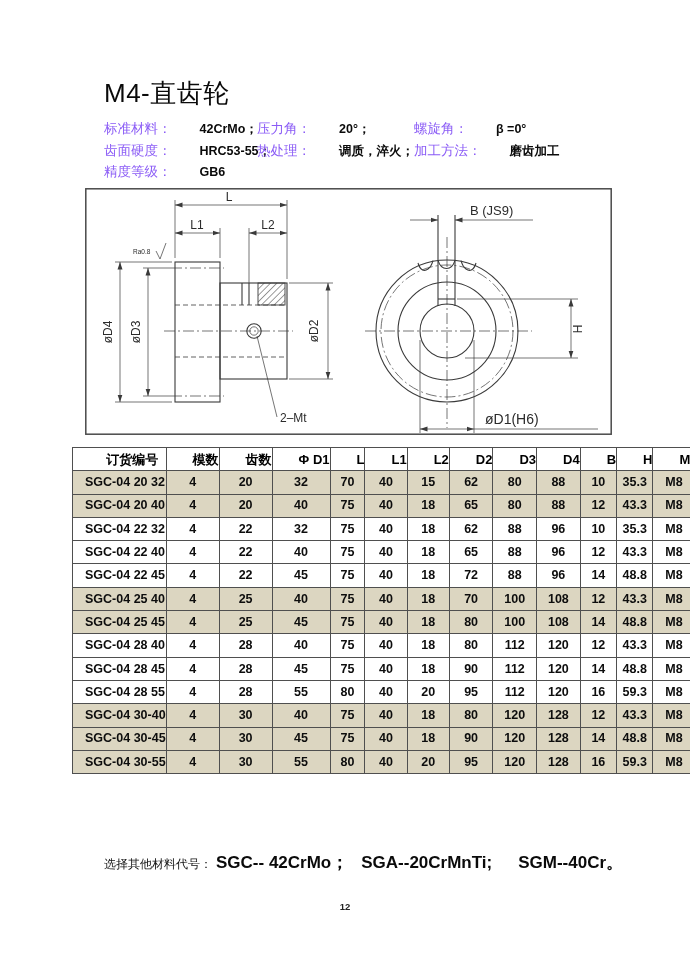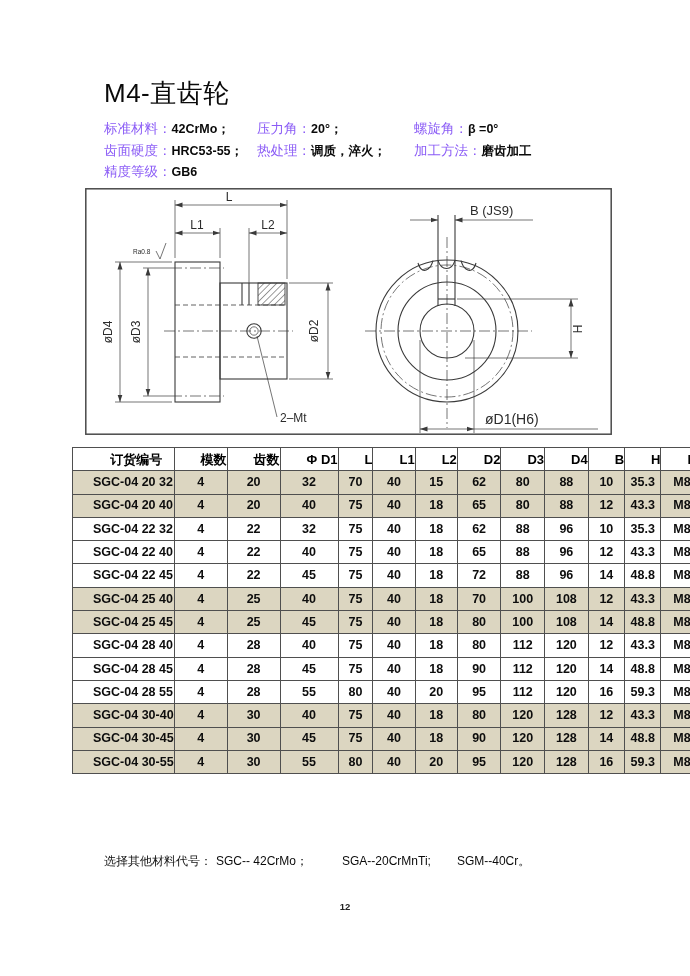--- a/index.html
+++ b/index.html
@@ -14,48 +14,48 @@
   #page-title{left:104px;top:76px;font-size:26px;font-weight:500;letter-spacing:.5px;color:#0a0a0a;}
 
   
   #specs{left:104px;top:119px;width:520px;}
   .spec-line{position:relative;height:21.5px;}
   .spec-item{position:absolute;top:0;white-space:nowrap;}
   .spec-item.c0{left:0;}
   .spec-item.c1{left:153px;}
   .spec-item.c2{left:310px;}
   .spec-label{font-family:"Liberation Serif",serif;font-size:13.5px;color:#8b5cf6;}
-  .spec-value{font-size:12.5px;font-weight:700;color:#0a0a0a;}
+  .spec-value{font-size:12.5px;font-weight:700;color:#0a0a0a;margin-left:28px;}
 
   
   #drawing{left:85px;top:188px;width:527px;height:247px;}
   #drawing svg{display:block;width:527px;height:247px;}
   .edge{stroke:#3a3a3a;stroke-width:1.1;fill:none;}
   .thin{stroke:#3a3a3a;stroke-width:.7;fill:none;}
   .hid{stroke:#3a3a3a;stroke-width:.8;fill:none;stroke-dasharray:5,3;}
   .cl{stroke:#3a3a3a;stroke-width:.7;fill:none;stroke-dasharray:11,3,2,3;}
   .dtxt{font-family:"Liberation Sans",sans-serif;fill:#2b2b2b;}
 
   
   #gear-table{left:72px;top:447px;border-collapse:collapse;table-layout:fixed;
     border:1.5px solid #3f3f3f;background:#fff;}
   #gear-table th,#gear-table td{
     border:1px solid #4f4f4f;height:22.3px;padding:0;line-height:1;
     font-size:12.5px;text-align:center;overflow:hidden;white-space:nowrap;}
   #gear-table th{font-weight:700;font-size:13px;background:#ffffff;padding-left:26px;}
   #gear-table td{font-weight:600;color:#0d0d0d;}
-  #gear-table td.code{text-align:left;padding-left:20px;}
+  #gear-table td.code{text-align:left;padding-left:12px;}
   #gear-table tr.shade td{background:#dcd6c1;}
 
   
   #material-note{left:104px;top:851px;white-space:nowrap;}
   #material-note .note-label{font-family:"Liberation Serif",serif;font-size:12px;color:#111;}
-  #material-note .code{font-size:12px;font-weight:400;color:#0a0a0a;}
+  #material-note .code{font-size:17px;font-weight:700;color:#0a0a0a;}
   #material-note .code.g1{margin-left:4px;}
-  #material-note .code.g2{margin-left:34px;}
+  #material-note .code.g2{margin-left:13px;}
   #material-note .code.g3{margin-left:26px;}
 
   #page-number{left:0;top:901px;width:690px;text-align:center;font-size:9.5px;font-weight:600;color:#222;}
 </style>
 </head>
 <body>
 
 <div class="abs" id="page-title">M4-直齿轮</div>
 
 <div class="abs" id="specs">

